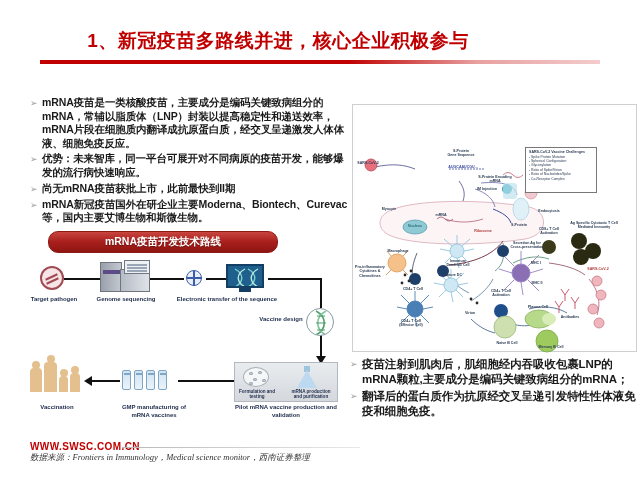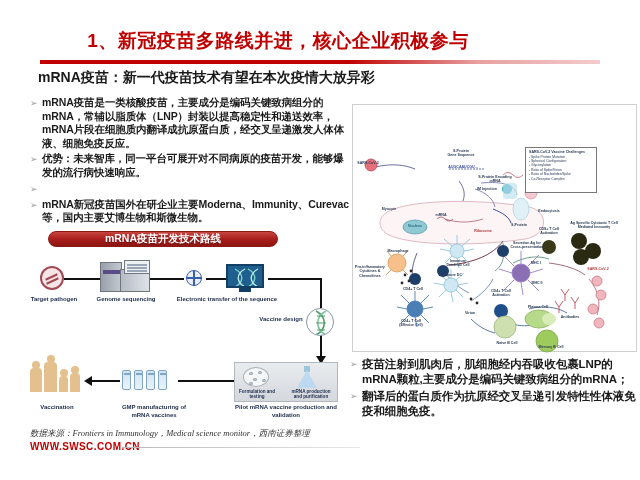--- a/index.html
+++ b/index.html
@@ -39,21 +39,21 @@
     color: #9a9a9a; font-size: 9px; line-height: 14px;
     width: 14px; flex: 0 0 14px; text-align: left; padding-left: 2px;
   }
   .bullet .btext {
     font-size: 10.5px; line-height: 13.6px; color: #1a1a1a;
     font-weight: bold; letter-spacing: -0.1px;
   }
 
   
   .pill-left {
-    position: absolute; left: 48px; top: 231px; width: 230px; height: 16px;
+    position: absolute; left: 48px; top: 231px; width: 230px; height: 22px;
     border-radius: 10px;
     background: linear-gradient(to bottom, #c9453f 0%, #a81f1c 50%, #8f1512 100%);
     border: 1px solid #8e1a16;
     color: #fff; font-size: 10.5px; font-weight: bold;
     display: flex; align-items: center; justify-content: center;
     text-shadow: 0 1px 1px rgba(0,0,0,.35);
   }
 
   
   .roadmap { position: absolute; left: 26px; top: 258px; width: 330px; height: 160px; }
@@ -128,21 +128,21 @@
     border-right: 8px solid #111;
   }
   .arrow-down {
     position: absolute; height: 0; width: 0;
     border-left: 5px solid transparent; border-right: 5px solid transparent;
     border-top: 8px solid #111;
   }
 
   
   .source {
-    position: absolute; left: 30px; top: 428px;
+    position: absolute; left: 30px; top: 452px;
     font-size: 8.5px; color: #333; font-style: italic;
     font-family: "Liberation Serif", serif;
     white-space: nowrap;
   }
   .swsc {
     position: absolute; left: 30px; top: 441px;
     font-size: 10px; color: #c00000; font-weight: bold; letter-spacing: 0.4px;
   }
   .swsc-rule {
     position:absolute; left: 122px; top: 447px; width: 238px; height: 1px;
@@ -190,37 +190,37 @@
     font-weight: bold;
   }
 </style>
 </head>
 <body>
 
 <div class="slide">
 
   <div class="slide-title">1、新冠疫苗多路线并进，核心企业积极参与</div>
   <div class="title-rule"></div>
-  <div class="section-head">mRNA疫苗：新一代疫苗技术有望在本次疫情大放异彩</div>
 
   <div class="bullets-left">
     <div class="bullet">
       <span class="marker">➢</span>
       <span class="btext">mRNA疫苗是一类核酸疫苗，主要成分是编码关键致病组分的mRNA，常辅以脂质体（LNP）封装以提高稳定性和递送效率，mRNA片段在细胞质内翻译成抗原蛋白质，经交叉呈递激发人体体液、细胞免疫反应。</span>
     </div>
     <div class="bullet">
       <span class="marker">➢</span>
       <span class="btext">优势：未来智库，同一平台可展开对不同病原的疫苗开发，能够爆发的流行病快速响应。</span>
     </div>
     <div class="bullet">
       <span class="marker">➢</span>
-    </div>
-    <div class="bullet">
-      <span class="marker">➢</span>
-      <span class="btext">mRNA新冠疫苗国外在研企业主要Moderna、Immunity、Curevac等，国内主要艾博生物和斯微生物。</span>
+      <span class="btext">尚无mRNA疫苗获批上市，此前最快到II期</span>
+    </div>
+    <div class="bullet">
+      <span class="marker">➢</span>
+      <span class="btext">mRNA新冠疫苗国外在研企业主要Moderna、Biontech、Curevac等，国内主要艾博生物和斯微生物。</span>
     </div>
   </div>
 
   <div class="pill-left">mRNA疫苗开发技术路线</div>
 
   <div class="roadmap">
 
     <div class="rm-line" style="left:38px; top:20px; width:36px; height:2px;"></div>
     <div class="rm-line" style="left:122px; top:20px; width:36px; height:2px;"></div>
     <div class="rm-line" style="left:180px; top:20px; width:20px; height:2px;"></div>

